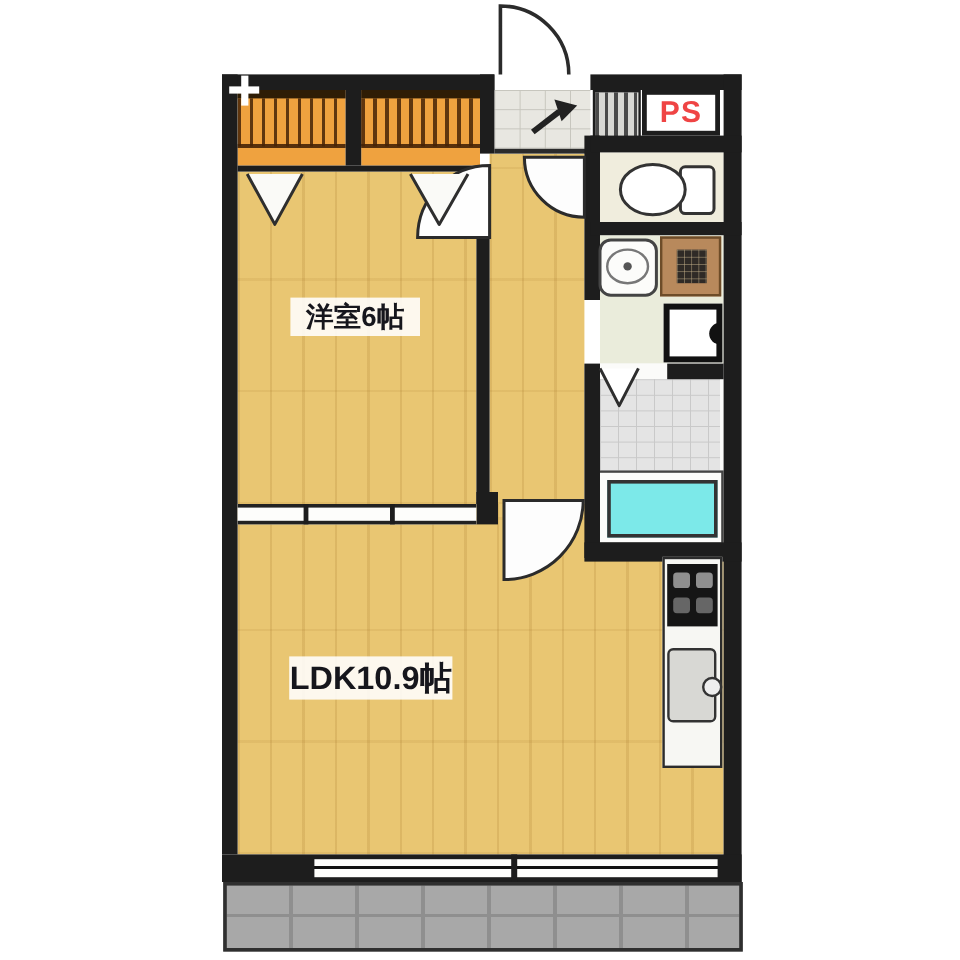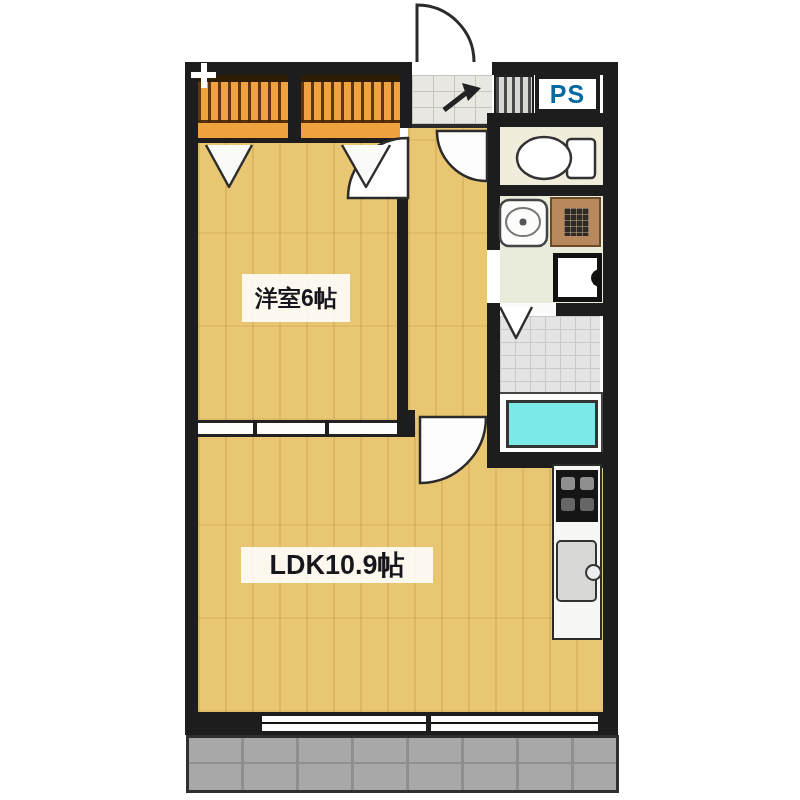--- a/index.html
+++ b/index.html
@@ -18,21 +18,21 @@
        background-size:100% 6px, 100% 40px;
        background-position:0 38px, 0 0;
        background-repeat:no-repeat,no-repeat;
        border-top:7px solid #2f1d05;}
   .genkan{position:absolute;background-color:#e8e7e1;
        background-image:linear-gradient(#c6c5bd 1px, transparent 1px),linear-gradient(90deg,#c6c5bd 1px,transparent 1px);
        background-size:21px 16px;border-bottom:4px solid #2b2b2b;}
   .hatch{position:absolute;background:repeating-linear-gradient(90deg,#4a4a4a 0 3px,#d8d8d4 3px 8px);
        border:2px solid #1d1d1d;}
   .psbox{position:absolute;background:#fff;border:4px solid #1d1d1d;display:flex;align-items:center;justify-content:center;
-       font-weight:bold;font-size:25px;color:#0369a1;letter-spacing:1px;}
+       font-weight:bold;font-size:25px;color:#ef4444;letter-spacing:1px;}
   .tilefloor{position:absolute;background-color:#e4e4e4;
        background-image:linear-gradient(#c9c9c9 1px, transparent 1px),linear-gradient(90deg,#c9c9c9 1px,transparent 1px);
        background-size:15px 13px;}
   .slider{position:absolute;background:#fdfdfb;border-top:3px solid #222;border-bottom:3px solid #222;}
   .tick{position:absolute;background:#1d1d1d;}
   .window{position:absolute;background:linear-gradient(#fdfdfb 0 6px,#111 6px 8px,#fdfdfb 8px);}
   .balcony{position:absolute;background-color:#a8a8a8;border:3px solid #2f2f2f;
        background-image:linear-gradient(0deg, rgba(0,0,0,0) 0 26px, #8f8f8f 26px 28px, rgba(0,0,0,0) 28px),
                         repeating-linear-gradient(90deg, rgba(0,0,0,0) 0 52px, #8f8f8f 52px 55px);}
   .label{position:absolute;display:flex;align-items:center;justify-content:center;
@@ -129,20 +129,20 @@
     <rect x="500" y="200" width="47" height="46" rx="9" fill="#fcfcfa" stroke="#444" stroke-width="2.5"></rect>
     <ellipse cx="523" cy="222" rx="17" ry="14" fill="none" stroke="#777" stroke-width="2"></ellipse>
     <circle cx="523" cy="222" r="3.5" fill="#555"></circle>
 
     <path d="M 600,269 A 9 9 0 0 0 600,287 Z" fill="#111"></path>
 
     <path d="M 444,110 L 466,93" stroke="#222" stroke-width="5" fill="none"></path>
     <polygon points="462,83 481,88 468,101" fill="#222"></polygon>
   </svg>
 
-  <div class="label" style="left:242px;top:274px;width:108px;height:48px;font-size:23px">
+  <div class="label" style="left:242px;top:248px;width:108px;height:32px;font-size:23px">
     <span>洋室6帖</span>
   </div>
-  <div class="label" style="left:241px;top:547px;width:192px;height:36px;font-size:27px">
+  <div class="label" style="left:241px;top:547px;width:136px;height:36px;font-size:27px">
     <span>LDK10.9帖</span>
   </div>
 
 </div>
 
 </body></html>

